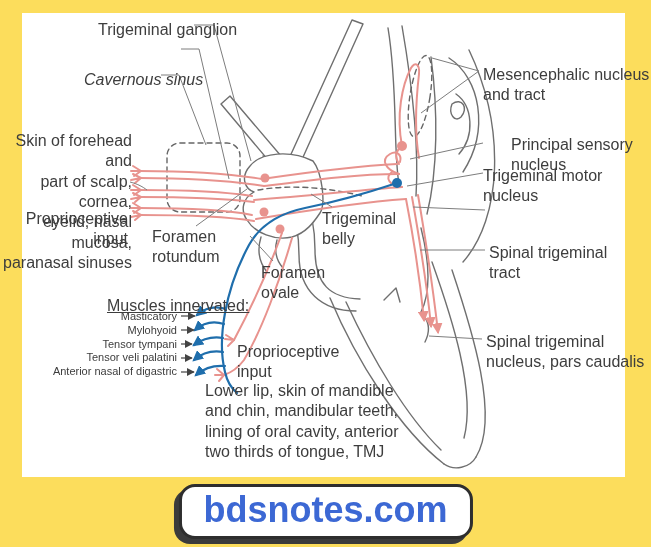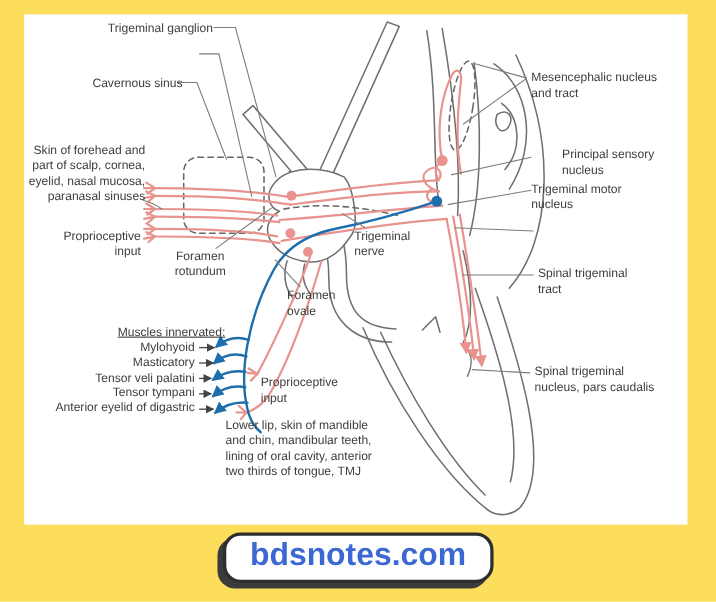--- a/index.html
+++ b/index.html
@@ -1,36 +1,36 @@
 <!DOCTYPE html>
 <html style="--frame-yellow: #FCDD5C; --badge-text-blue: #3C68D4; --sensory-fiber-pink: #E8938E; --motor-fiber-blue: #1F6EAC; --outline-gray: #6F6F6F; --label-text: #3D3D3D;"><head>
 <meta charset="utf-8">
 <style>
   html,body{margin:0;padding:0;}
   body{font-family:"Liberation Sans", sans-serif;}
   .stage{position:relative;width:651px;height:547px;background:var(--frame-yellow,#FCDD5C);overflow:hidden;}
   .canvas{position:absolute;left:22px;top:13px;width:603px;height:464px;background:#fff;}
   svg.diagram{position:absolute;left:0;top:0;width:651px;height:547px;}
-  .lbl{position:absolute;color:var(--label-text,#3D3D3D);font-size:11px;line-height:1.27;white-space:pre-line;}
+  .lbl{position:absolute;color:var(--label-text,#3D3D3D);font-size:16px;line-height:1.27;white-space:pre-line;}
   .r{text-align:right;margin-top:34px;}
   .c{text-align:center;}
   .u{text-decoration:underline;padding-left:20px;}
   .muscles{position:absolute;right:474px;top:310px;text-align:right;color:var(--label-text,#3D3D3D);font-size:11px;}
   .muscles div{line-height:13.8px;white-space:nowrap;}
   .outl{fill:none;stroke:var(--outline-gray,#6F6F6F);stroke-width:1.4;stroke-linecap:round;stroke-linejoin:round;}
   .outlF{fill:#fff;stroke:var(--outline-gray,#6F6F6F);stroke-width:1.4;stroke-linejoin:round;}
   .dash{fill:none;stroke:#666;stroke-width:1.4;stroke-dasharray:5 4;stroke-linecap:round;}
   .pink{fill:none;stroke:var(--sensory-fiber-pink,#E8938E);stroke-width:2;stroke-linecap:round;}
   .blue{fill:none;stroke:var(--motor-fiber-blue,#1F6EAC);stroke-width:2.2;stroke-linecap:round;}
   .leader{fill:none;stroke:#7d7d7d;stroke-width:1;}
   .arr{stroke:#444;stroke-width:1.2;}
   .badge{position:absolute;left:50%;top:484px;transform:translateX(-50%);
     background:#fff;border:3px solid #2e2e2e;border-radius:16px;
     box-shadow:-5px 5px 0 0 #3b3b3b;padding:2px 22px 5px 22px;
-    color:var(--badge-text-blue,#3C68D4);font-size:29px;font-weight:bold;letter-spacing:0px;}
+    color:var(--badge-text-blue,#3C68D4);font-size:36px;font-weight:bold;letter-spacing:0px;}
 </style>
 </head>
 <body>
 
 <div class="stage">
   <div class="canvas"></div>
 
   <svg class="diagram" viewBox="0 0 651 547">
     <defs>
       <marker id="mDark" viewBox="0 0 10 10" refX="9" refY="5" markerWidth="6.5" markerHeight="6.5" orient="auto-start-reverse">
@@ -148,41 +148,41 @@
     <g>
       <line class="arr" marker-end="url(#mDark)" x1="181" y1="316" x2="195" y2="316"></line>
       <line class="arr" marker-end="url(#mDark)" x1="181" y1="330" x2="194" y2="330"></line>
       <line class="arr" marker-end="url(#mDark)" x1="181" y1="344" x2="192" y2="344"></line>
       <line class="arr" marker-end="url(#mDark)" x1="181" y1="358" x2="192" y2="358"></line>
       <line class="arr" marker-end="url(#mDark)" x1="181" y1="372" x2="194" y2="372"></line>
     </g>
   </svg>
 
   <div class="lbl" style="left:98px;top:20px;">Trigeminal ganglion</div>
-  <div class="lbl" style="left:84px;top:70px;">Cavernous sinus</div>
+  <div class="lbl" style="left:84px;top:70px;font-style:italic;">Cavernous sinus</div>
   <div class="lbl r" style="right:519px;top:97px;">Skin of forehead and
 part of scalp, cornea,
 eyelid, nasal mucosa,
 paranasal sinuses</div>
   <div class="lbl r" style="right:523px;top:175px;">Proprioceptive
 input</div>
   <div class="lbl c" style="left:152px;top:227px;width:60px;">Foramen
 rotundum</div>
   <div class="lbl u" style="left:87px;top:296px;">Muscles innervated:</div>
 
   <div class="muscles">
+    <div>Masticatory</div>
     <div>Mylohyoid</div>
-    <div>Masticatory</div>
+    <div>Tensor tympani</div>
     <div>Tensor veli palatini</div>
-    <div>Tensor tympani</div>
-    <div>Anterior eyelid of digastric</div>
+    <div>Anterior nasal of digastric</div>
   </div>
 
   <div class="lbl" style="left:322px;top:209px;">Trigeminal
-nerve</div>
+belly</div>
   <div class="lbl" style="left:261px;top:263px;">Foramen
 ovale</div>
   <div class="lbl" style="left:237px;top:342px;">Proprioceptive
 input</div>
   <div class="lbl" style="left:483px;top:65px;">Mesencephalic nucleus
 and tract</div>
 
   <div class="lbl" style="left:205px;top:381px;">Lower lip, skin of mandible
 and chin, mandibular teeth,
 lining of oral cavity, anterior

